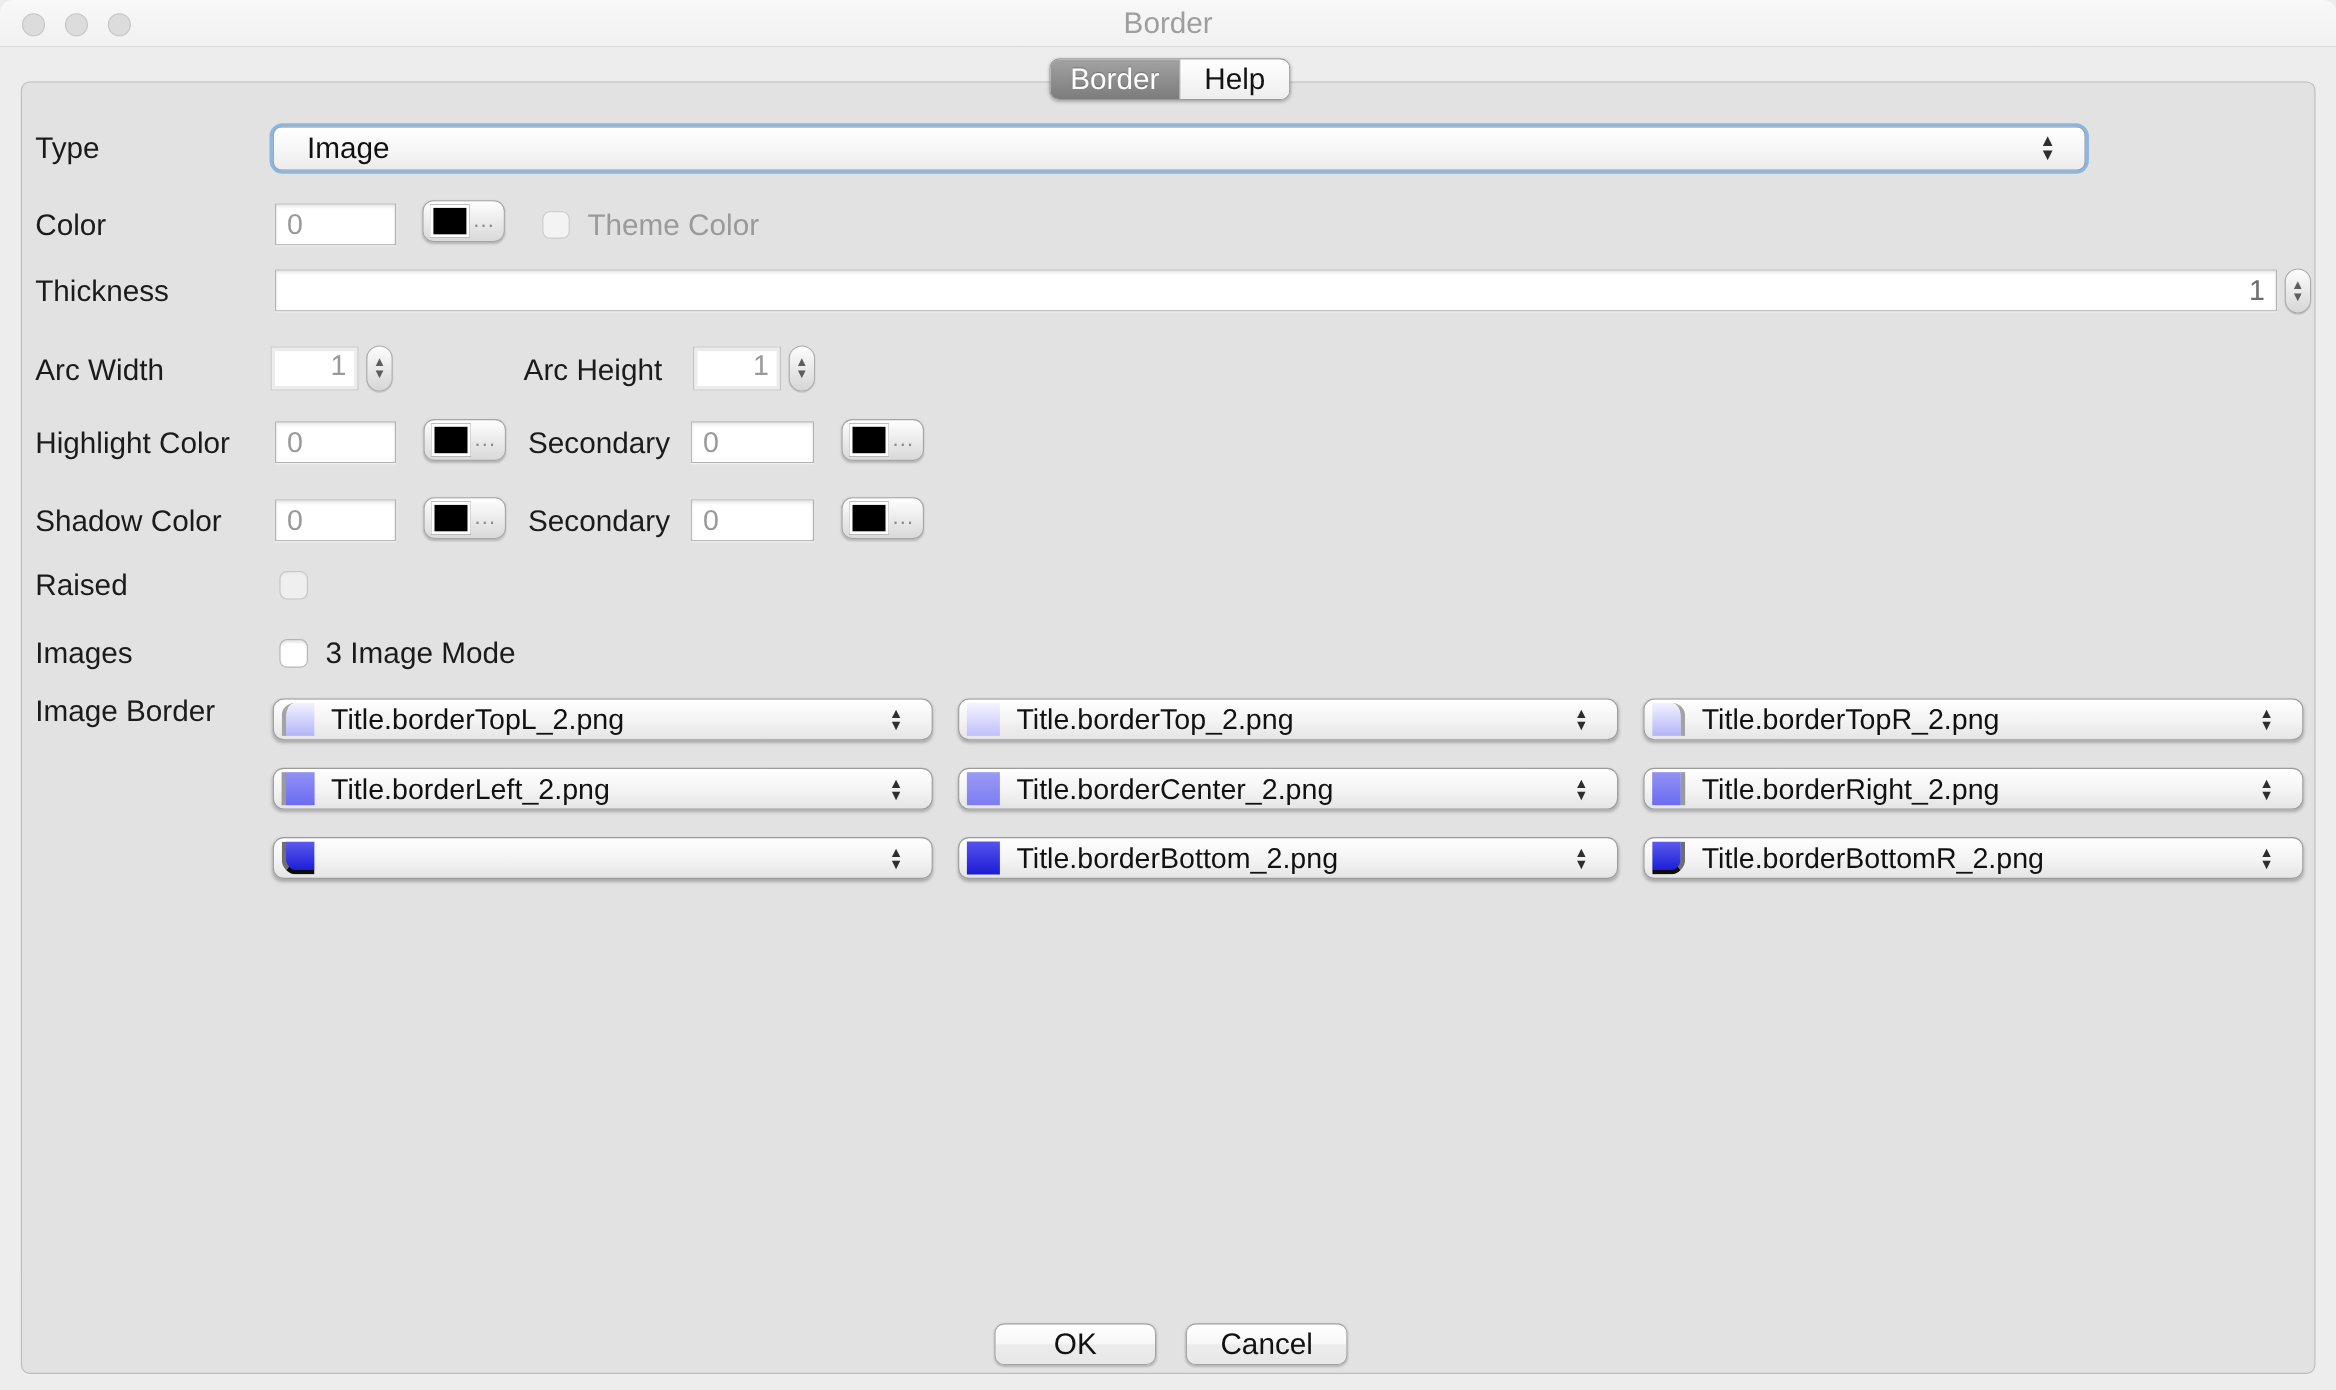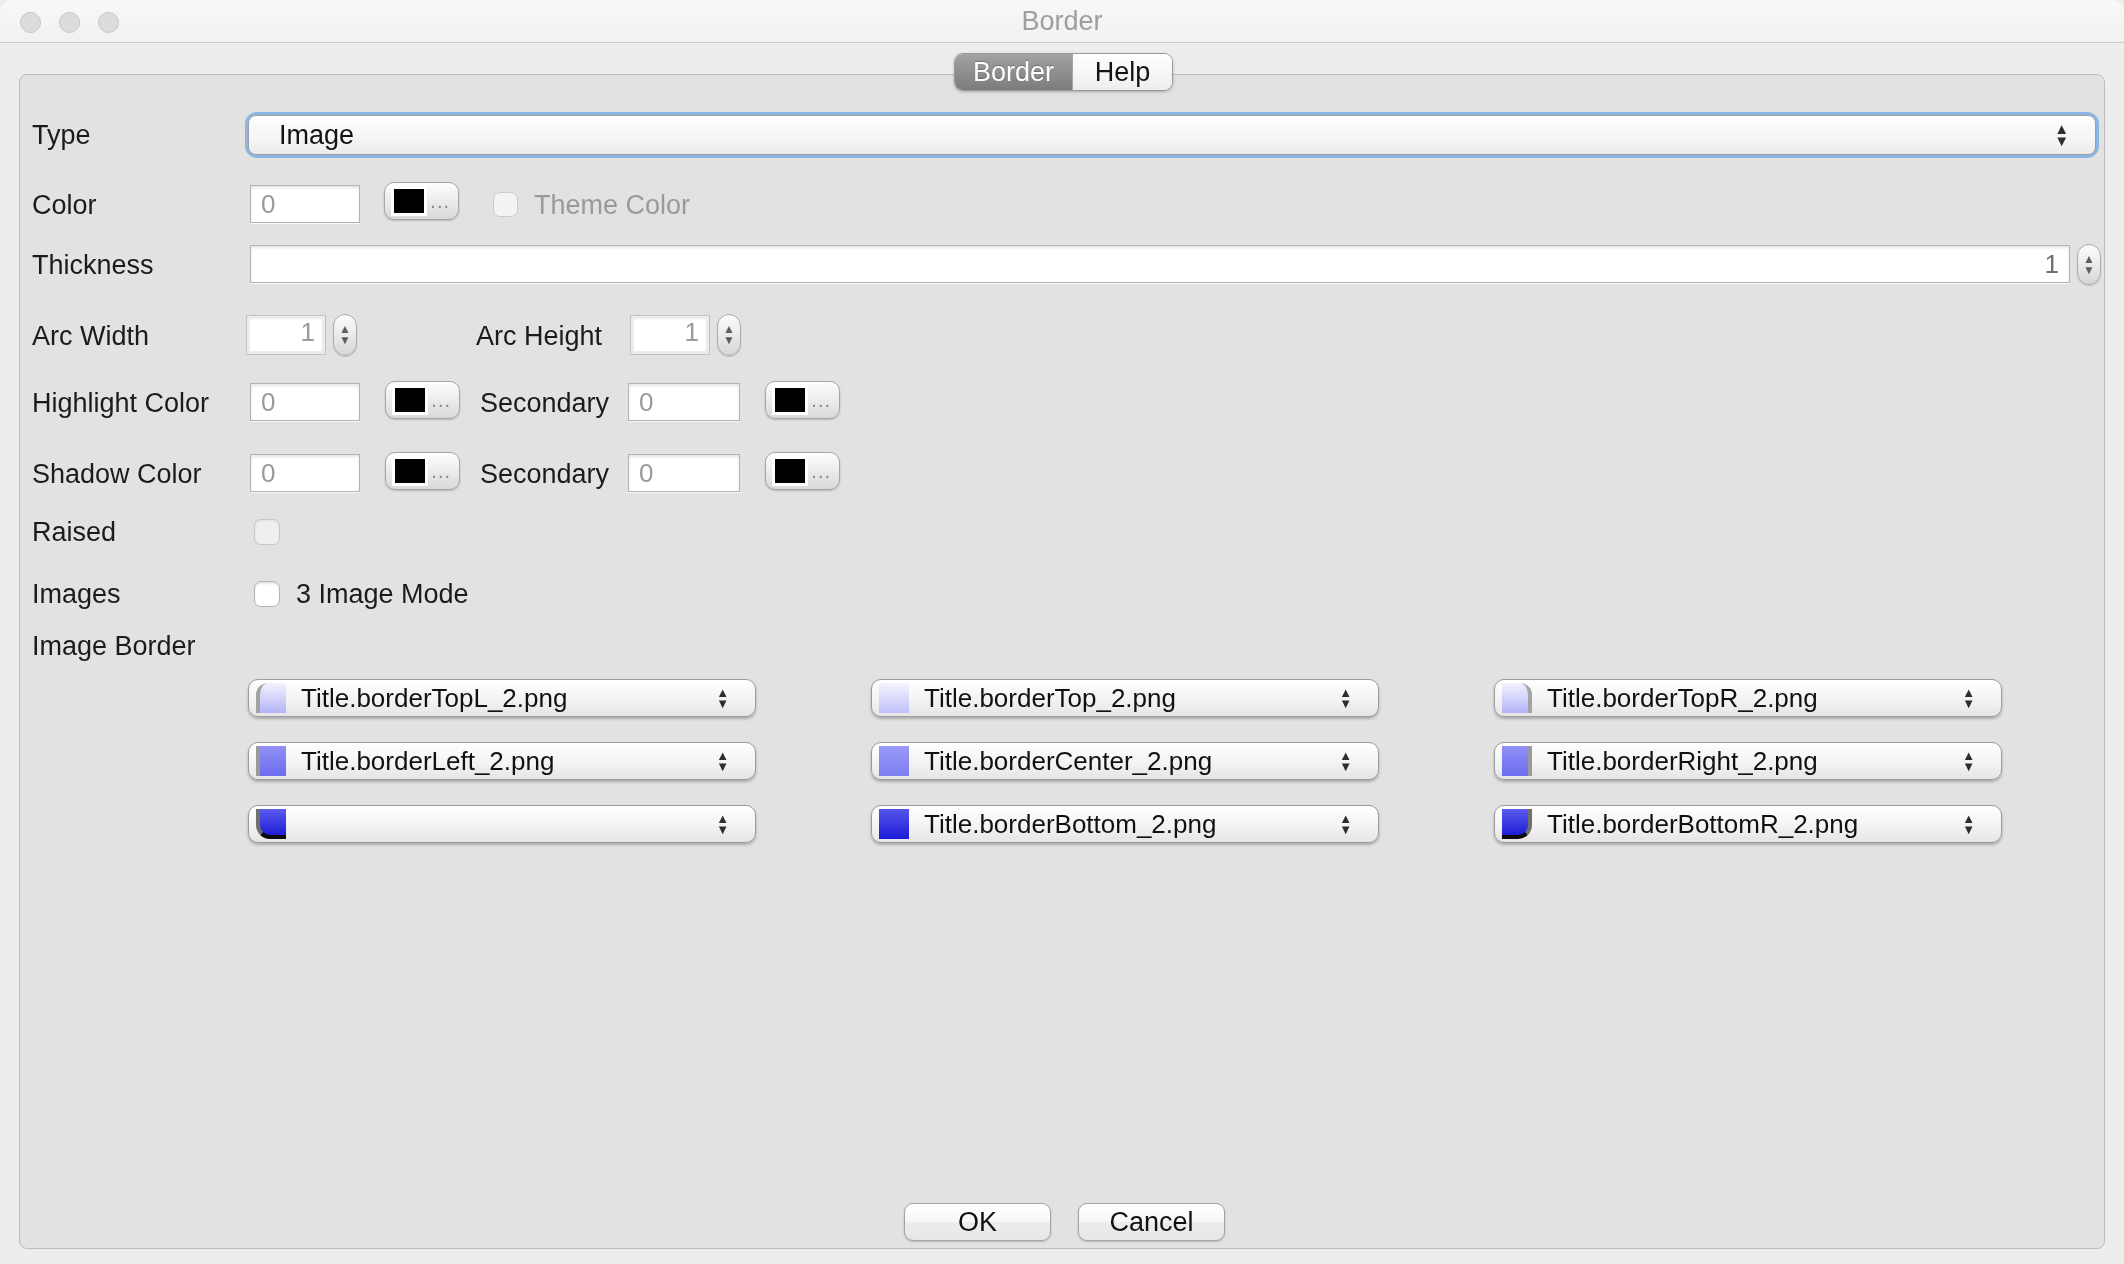--- a/index.html
+++ b/index.html
@@ -62,23 +62,23 @@
   .chk.soft { background:#efefef; border:1px solid #c6c6c6; box-shadow:inset 0 1px 2px rgba(0,0,0,.06); }
   .chk.enabled { background:#ffffff; border:1px solid #b5b5b5; box-shadow:inset 0 2px 2px rgba(0,0,0,.10); }
 
   
   .spinner { position:absolute; width:24px; height:41px; border:1px solid #ababab; border-radius:12px;
     background:linear-gradient(#fdfdfd,#d6d6d6); box-shadow:0 1px 1px rgba(0,0,0,.15);
     display:flex; flex-direction:column; align-items:center; justify-content:center; color:#5d5d5d; }
   .spinner span { font-size:12px; line-height:11px; }
 
   
-  .ibcell { position:absolute; width:508px; height:38px; border:1px solid #9c9c9c; border-radius:10px;
+  .ibcell { position:absolute; width:600px; height:38px; border:1px solid #9c9c9c; border-radius:10px;
     background:linear-gradient(#ffffff,#f3f3f3 55%,#e5e5e5); box-shadow:0 2px 3px rgba(0,0,0,.25);
-    font-size:26px; color:#111; line-height:36px;margin-top:44px; }
+    font-size:26px; color:#111; line-height:36px; }
   .ibcell .txt { position:absolute; left:52px; top:0; }
   .ibcell .thumb { position:absolute; left:7px; top:3px; width:30px; height:30px; }
   .thumb.t-topL   { background:linear-gradient(180deg,#f2f2ff,#b4b4f8); border-left:4px solid #a3a3a3; border-top-left-radius:12px; }
   .thumb.t-top    { background:linear-gradient(180deg,#f4f4ff,#c0c0fa); }
   .thumb.t-topR   { background:linear-gradient(180deg,#f2f2ff,#b4b4f8); border-right:4px solid #a3a3a3; border-top-right-radius:12px; }
   .thumb.t-left   { background:linear-gradient(180deg,#9191f6,#6c6cf0); border-left:4px solid #9a9a9a; }
   .thumb.t-center { background:linear-gradient(180deg,#9a9af6,#7d7df2); }
   .thumb.t-right  { background:linear-gradient(180deg,#9191f6,#6c6cf0); border-right:4px solid #9a9a9a; }
   .thumb.t-bottomL{ background:linear-gradient(180deg,#5c5cee,#1d1dd8); border-left:4px solid #6f6f6f; border-bottom:4px solid #0c0c0c; border-bottom-left-radius:14px; }
   .thumb.t-bottom { background:linear-gradient(180deg,#5555ec,#1b1bd6); }
@@ -115,21 +115,21 @@
   </div>
 
   <div class="tabgroup">
     <div class="tab active">Border</div>
     <div class="tab inactive">Help</div>
   </div>
 
   <div class="panel"></div>
 
   <div class="lbl" style="left:32px; top:120px;">Type</div>
-  <div class="combo-focus" style="left:245px; top:112px; width:1854px; height:46px;">
+  <div class="combo-focus" style="left:245px; top:112px; width:1654px; height:46px;">
     <div class="inner">
       <span>Image</span>
       <span class="arrows">
         <span>▲</span>
           <span>▼</span>
       </span>
     </div>
   </div>
 
   <div class="lbl" style="left:32px; top:190px;">Color</div>

